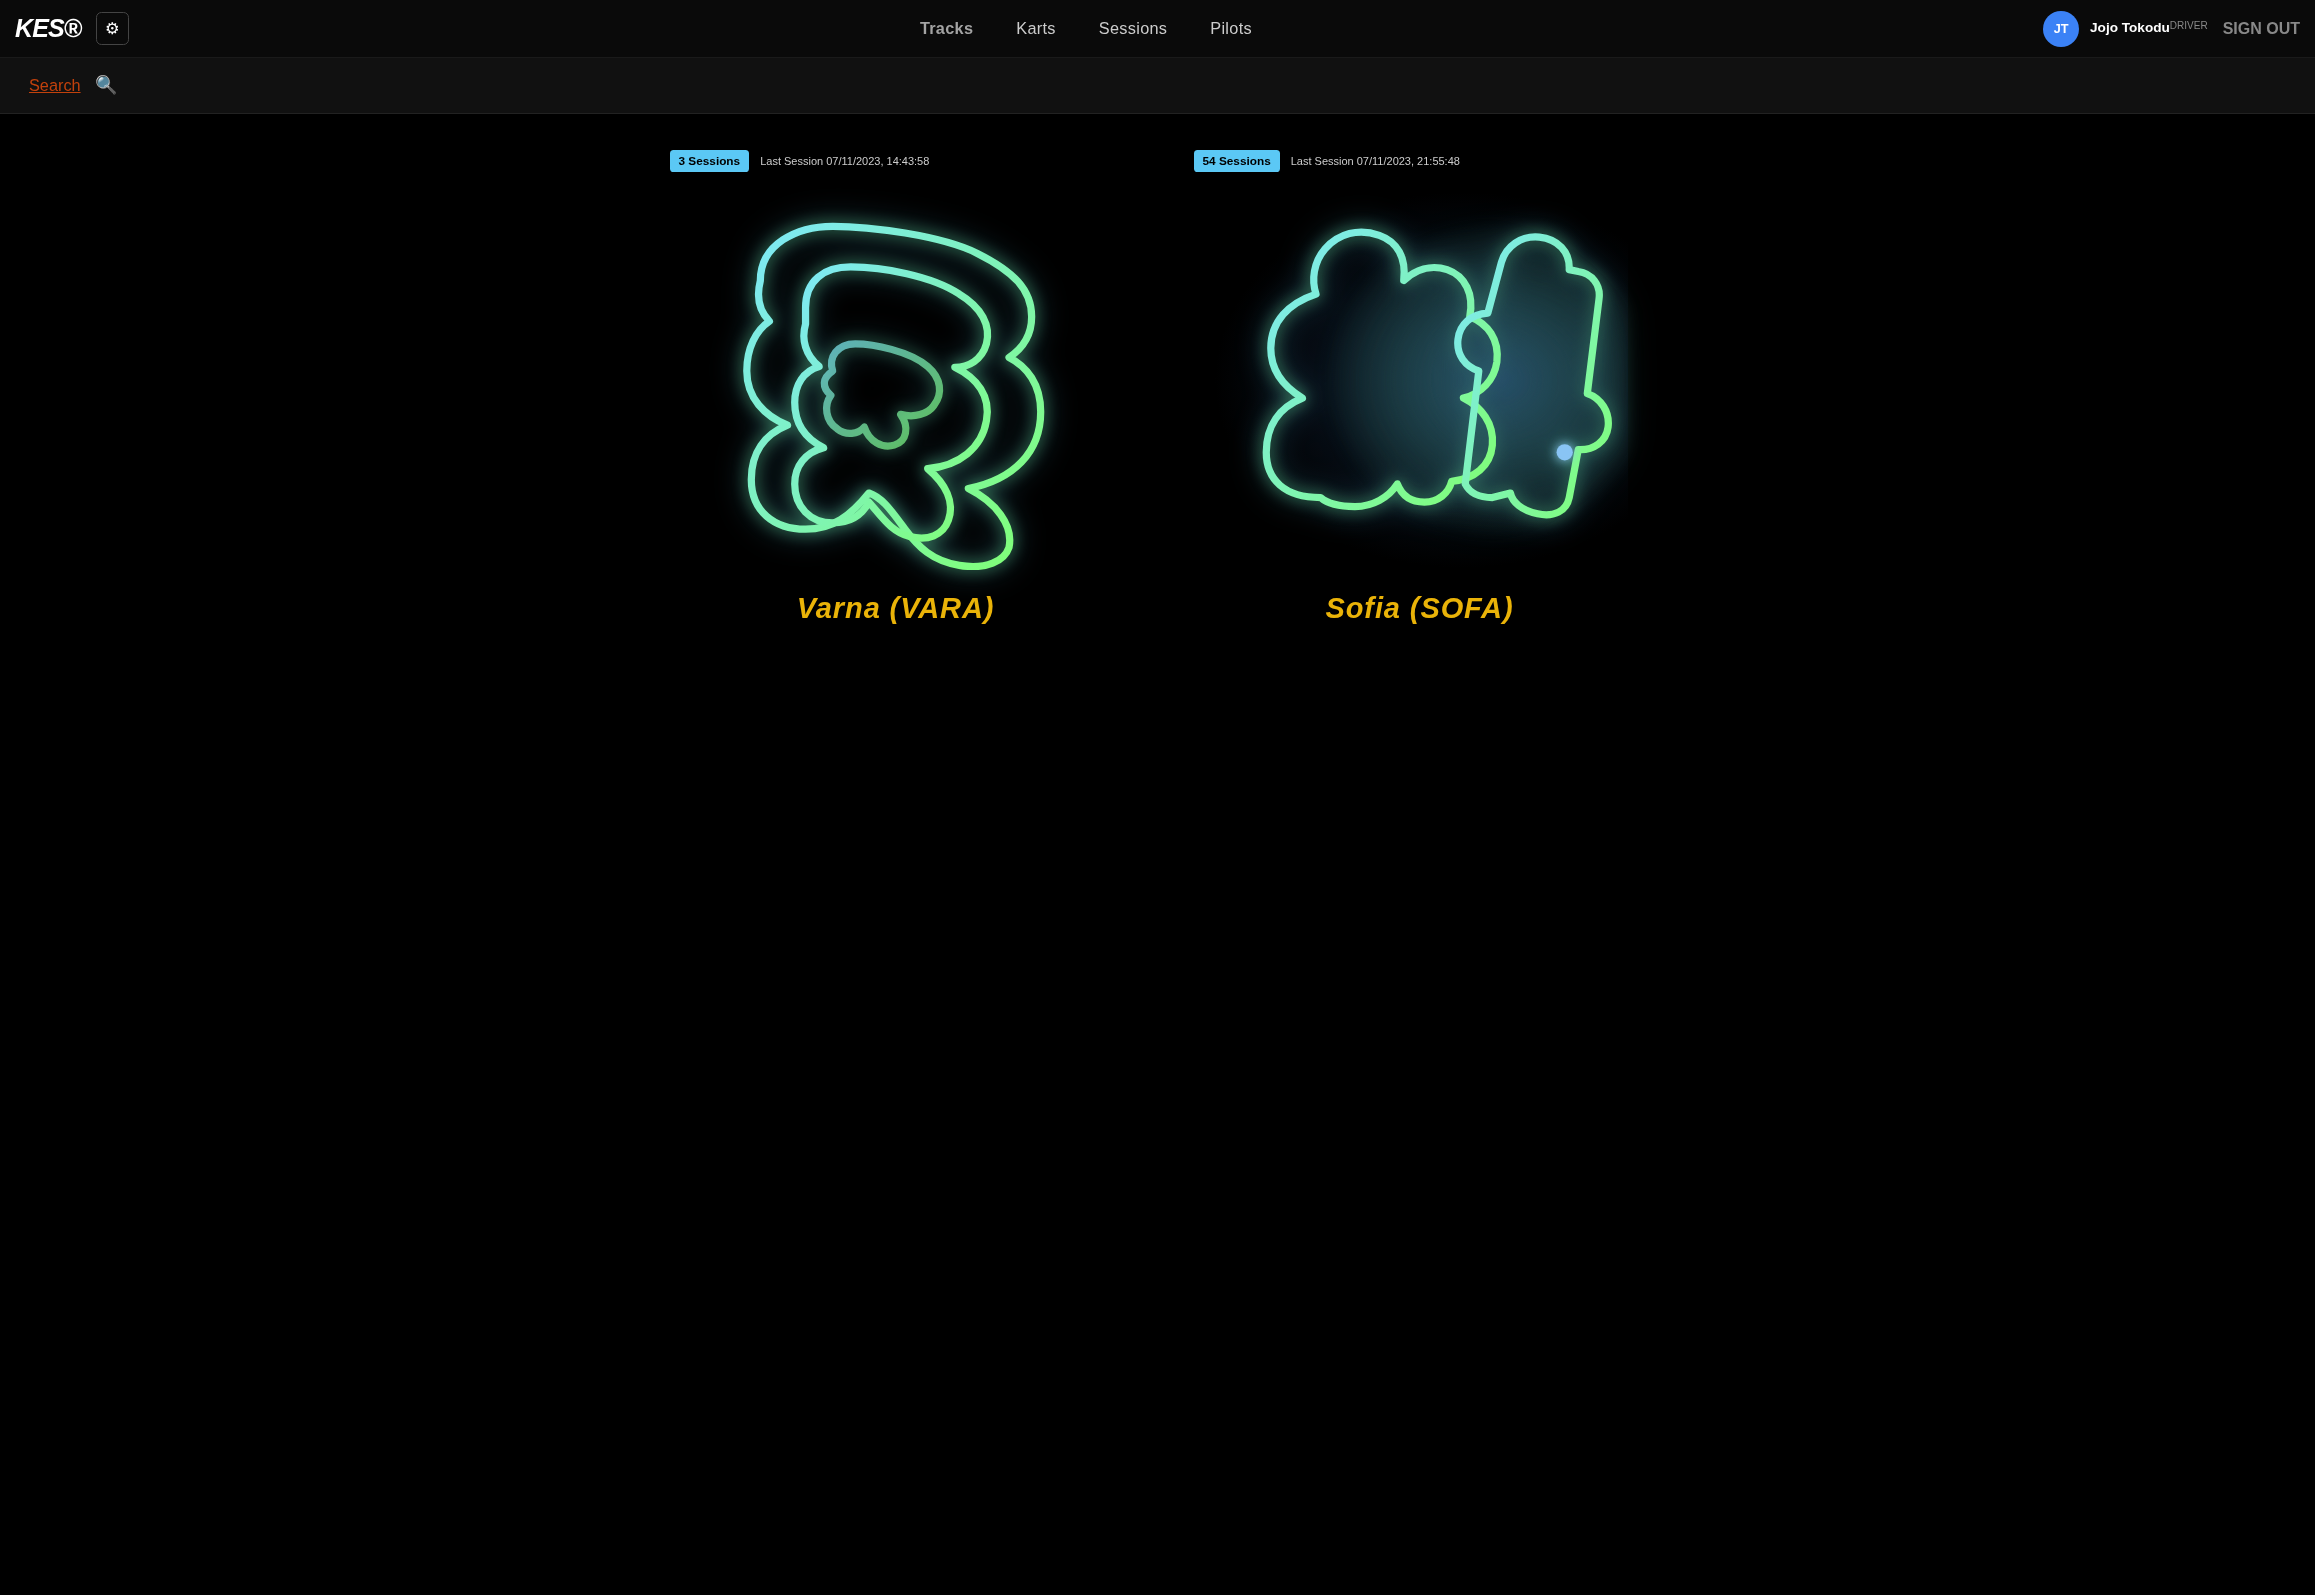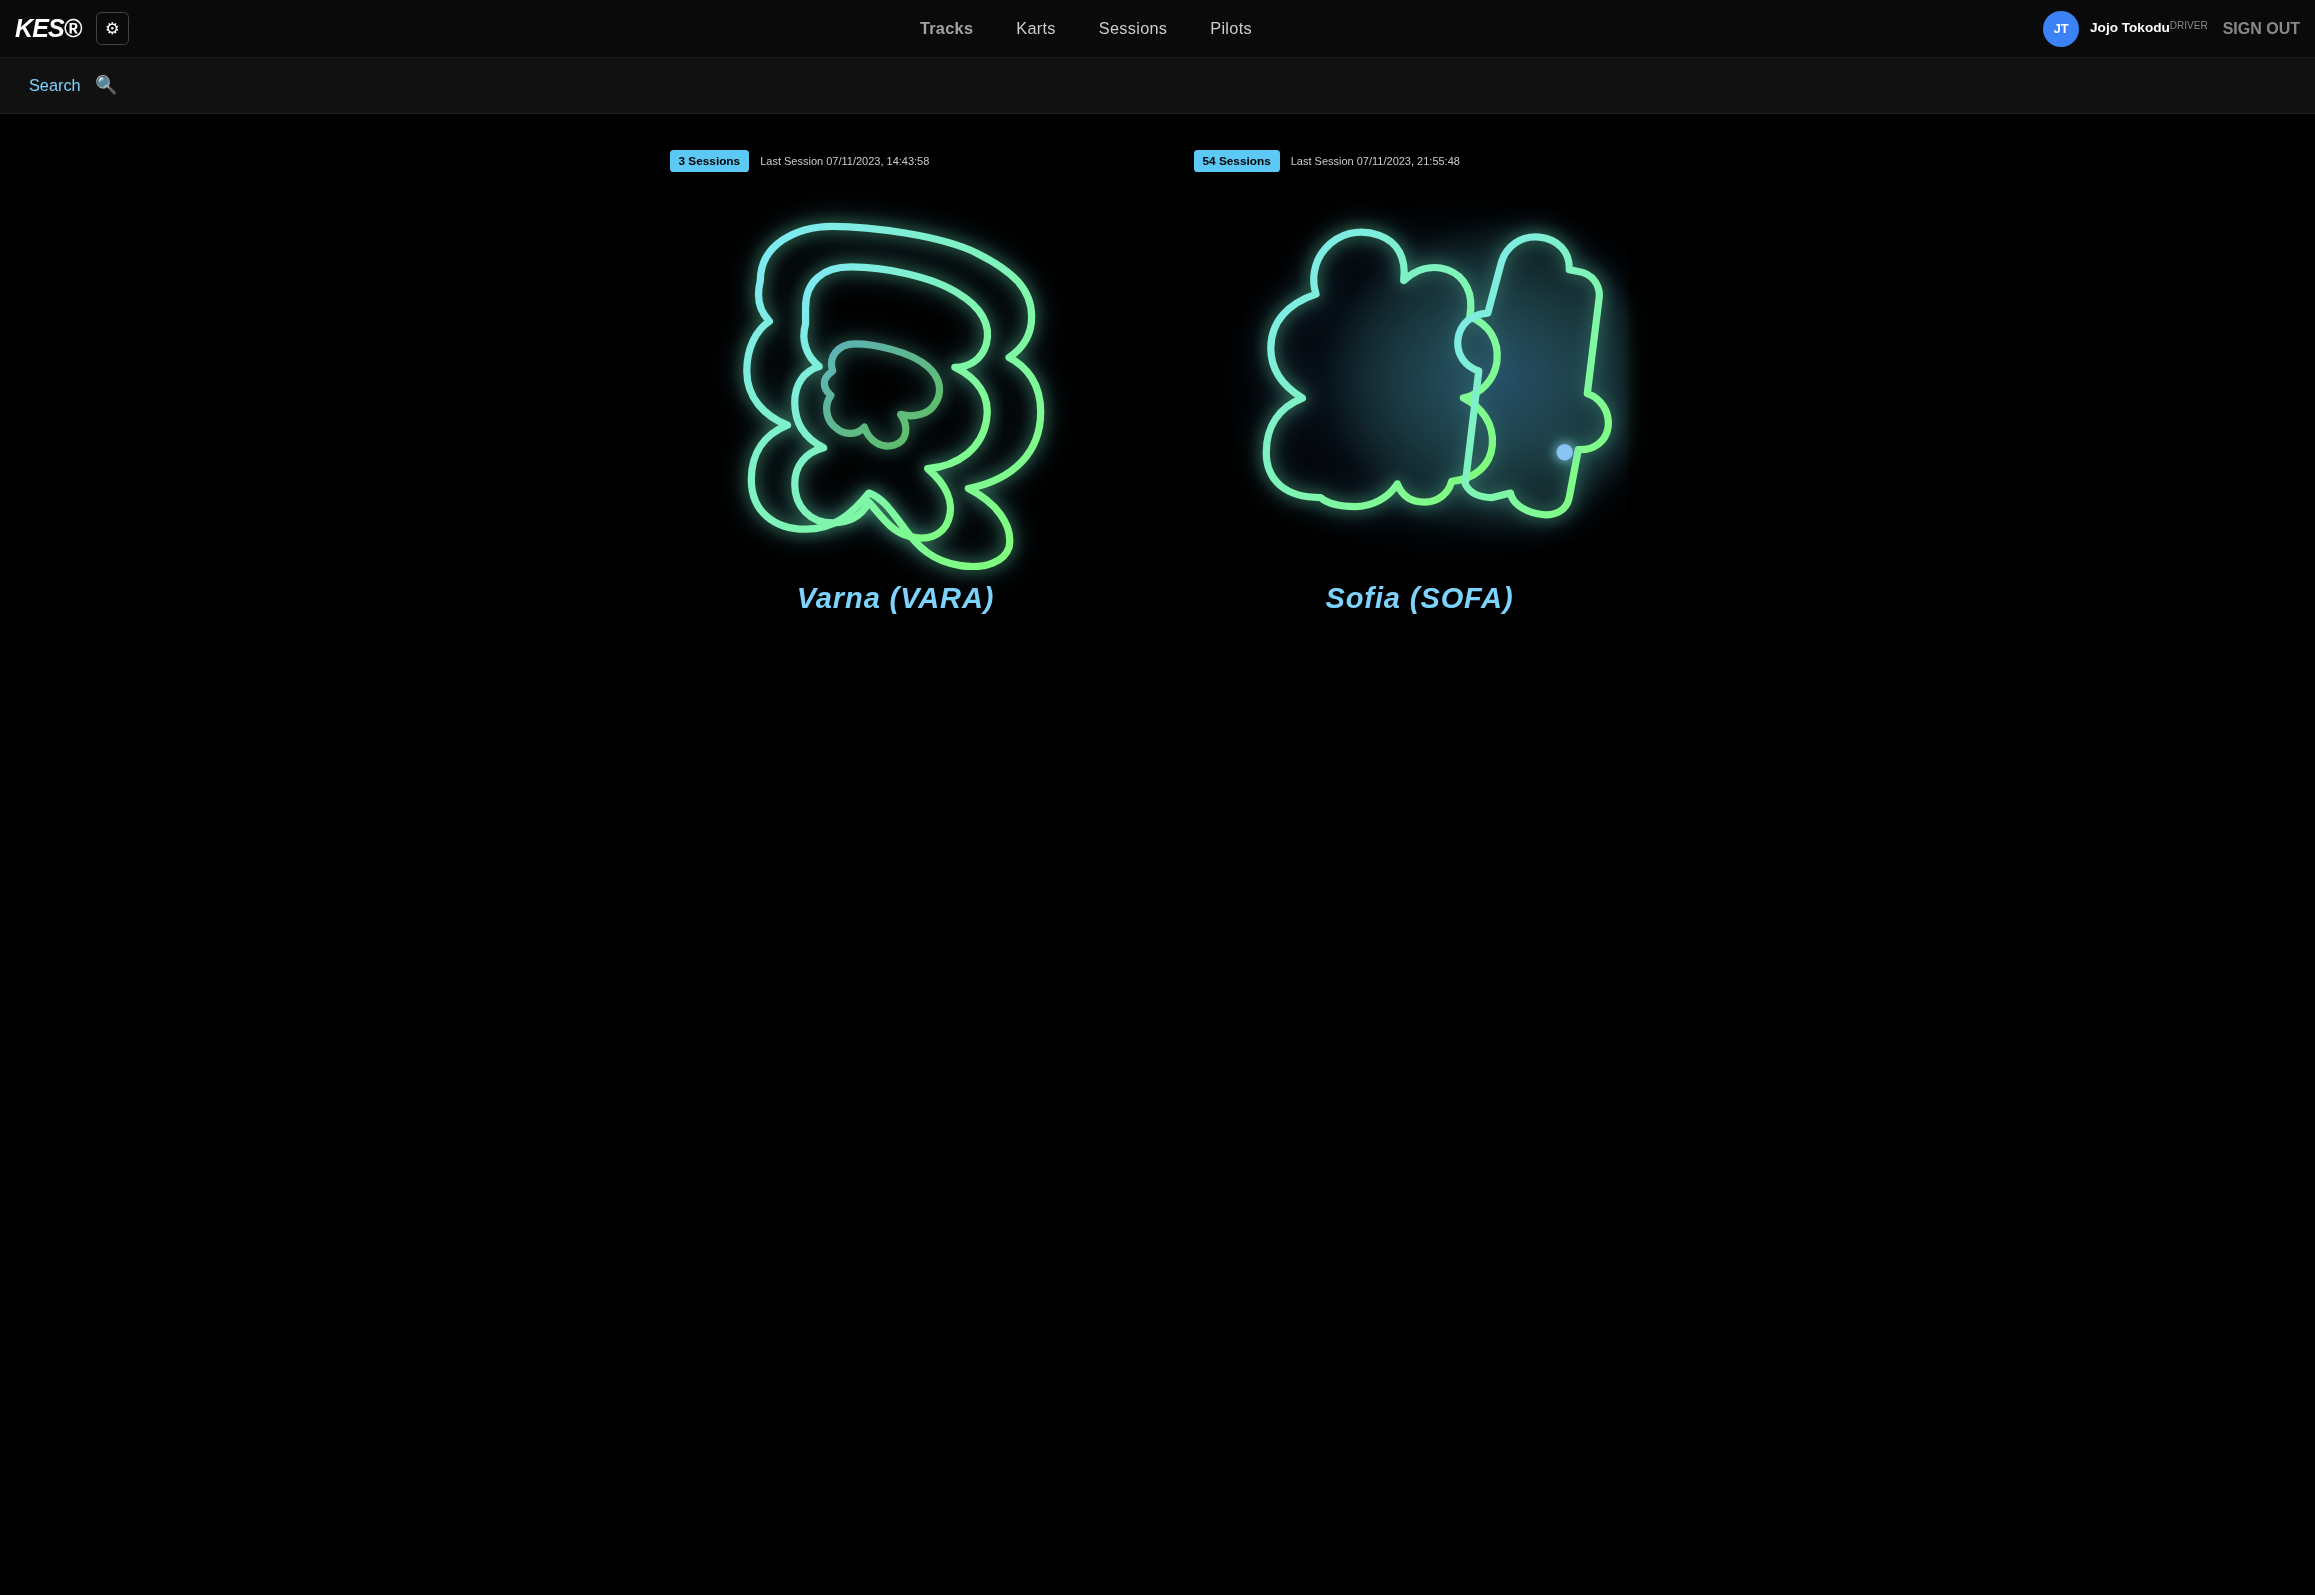--- a/index.html
+++ b/index.html
@@ -121,22 +121,23 @@
     .search-bar {
       background: #111;
       border-bottom: 0.9px solid #222;
       padding: 16.3px 29px;
       display: flex;
       align-items: center;
       gap: 14.5px;
     }
 
     .search-label {
-      color: #7dd3fc;
+      color: #c2410c;
       font-size: 16.3px;
+      text-decoration: underline;
     }
 
     .search-icon {
       color: #ccc;
       font-size: 18px;
     }
 
     
     .main-content {
       padding: 36px 72px;
@@ -180,22 +181,22 @@
       height: 380px;
       position: relative;
       display: flex;
       align-items: center;
       justify-content: center;
     }
 
     .track-name {
       font-size: 29px;
       font-weight: 900;
-      color: #7dd3fc;
-      margin-top: 12px;
+      color: #eab308;
+      margin-top: 22px;
       font-style: italic;
       letter-spacing: 0.9px;
     }
 
     
     .track-svg {
       width: 100%;
       height: 100%;
     }
 

